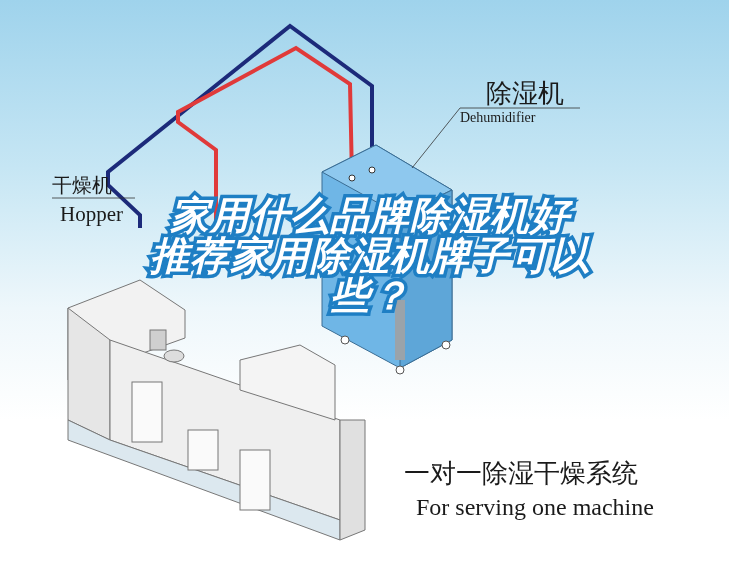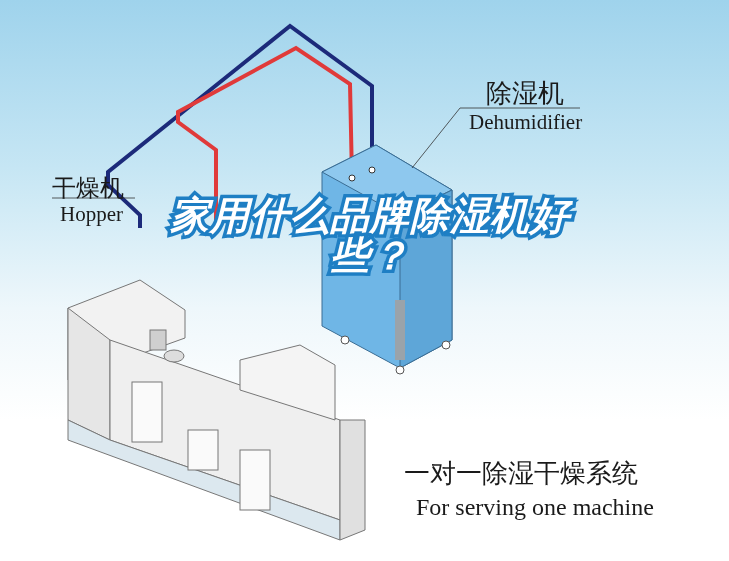--- a/index.html
+++ b/index.html
@@ -51,22 +51,23 @@
     <polygon points="340,420 340,540 365,530 365,420" fill="#e0e0e0"></polygon>
     <rect x="132" y="382" width="30" height="60" fill="#fafafa"></rect>
     <rect x="188" y="430" width="30" height="40" fill="#fafafa"></rect>
     <rect x="240" y="450" width="30" height="60" fill="#fafafa"></rect>
     <rect x="150" y="330" width="16" height="20" fill="#cfcfcf"></rect>
     <ellipse cx="174" cy="356" rx="10" ry="6" fill="#ddd"></ellipse>
   </g>
 </svg>
 
 <div class="label-cn" style="left:486px; top:76px; font-size:26px;text-align:center;">除湿机</div>
-<div class="label-en" style="left:460px; top:110px; font-size:21px;margin-left:9px;">Dehumidifier</div>
-<div class="label-cn" style="left:52px; top:172px; font-size:24px;">干燥机</div>
+<div class="label-en" style="left:460px; top:110px; font-size:14px;">Dehumidifier</div>
+<div class="label-cn" style="left:52px; top:172px; font-size:20px;">干燥机</div>
 <div class="label-en" style="left:52px; top:202px; font-size:21px;margin-left:8px;">Hopper</div>
 <div class="label-cn" style="left:404px; top:456px; font-size:26px;">一对一除湿干燥系统</div>
 <div class="label-en" style="left:416px; top:494px; font-size:24px;">For serving one machine</div>
 
 <div class="overlay-title">
   <span>家用什么品牌除湿机好</span>
+  <span>推荐家用除湿机牌子可以</span>
   <span>些？</span>
 </div>
 
 </body></html>

